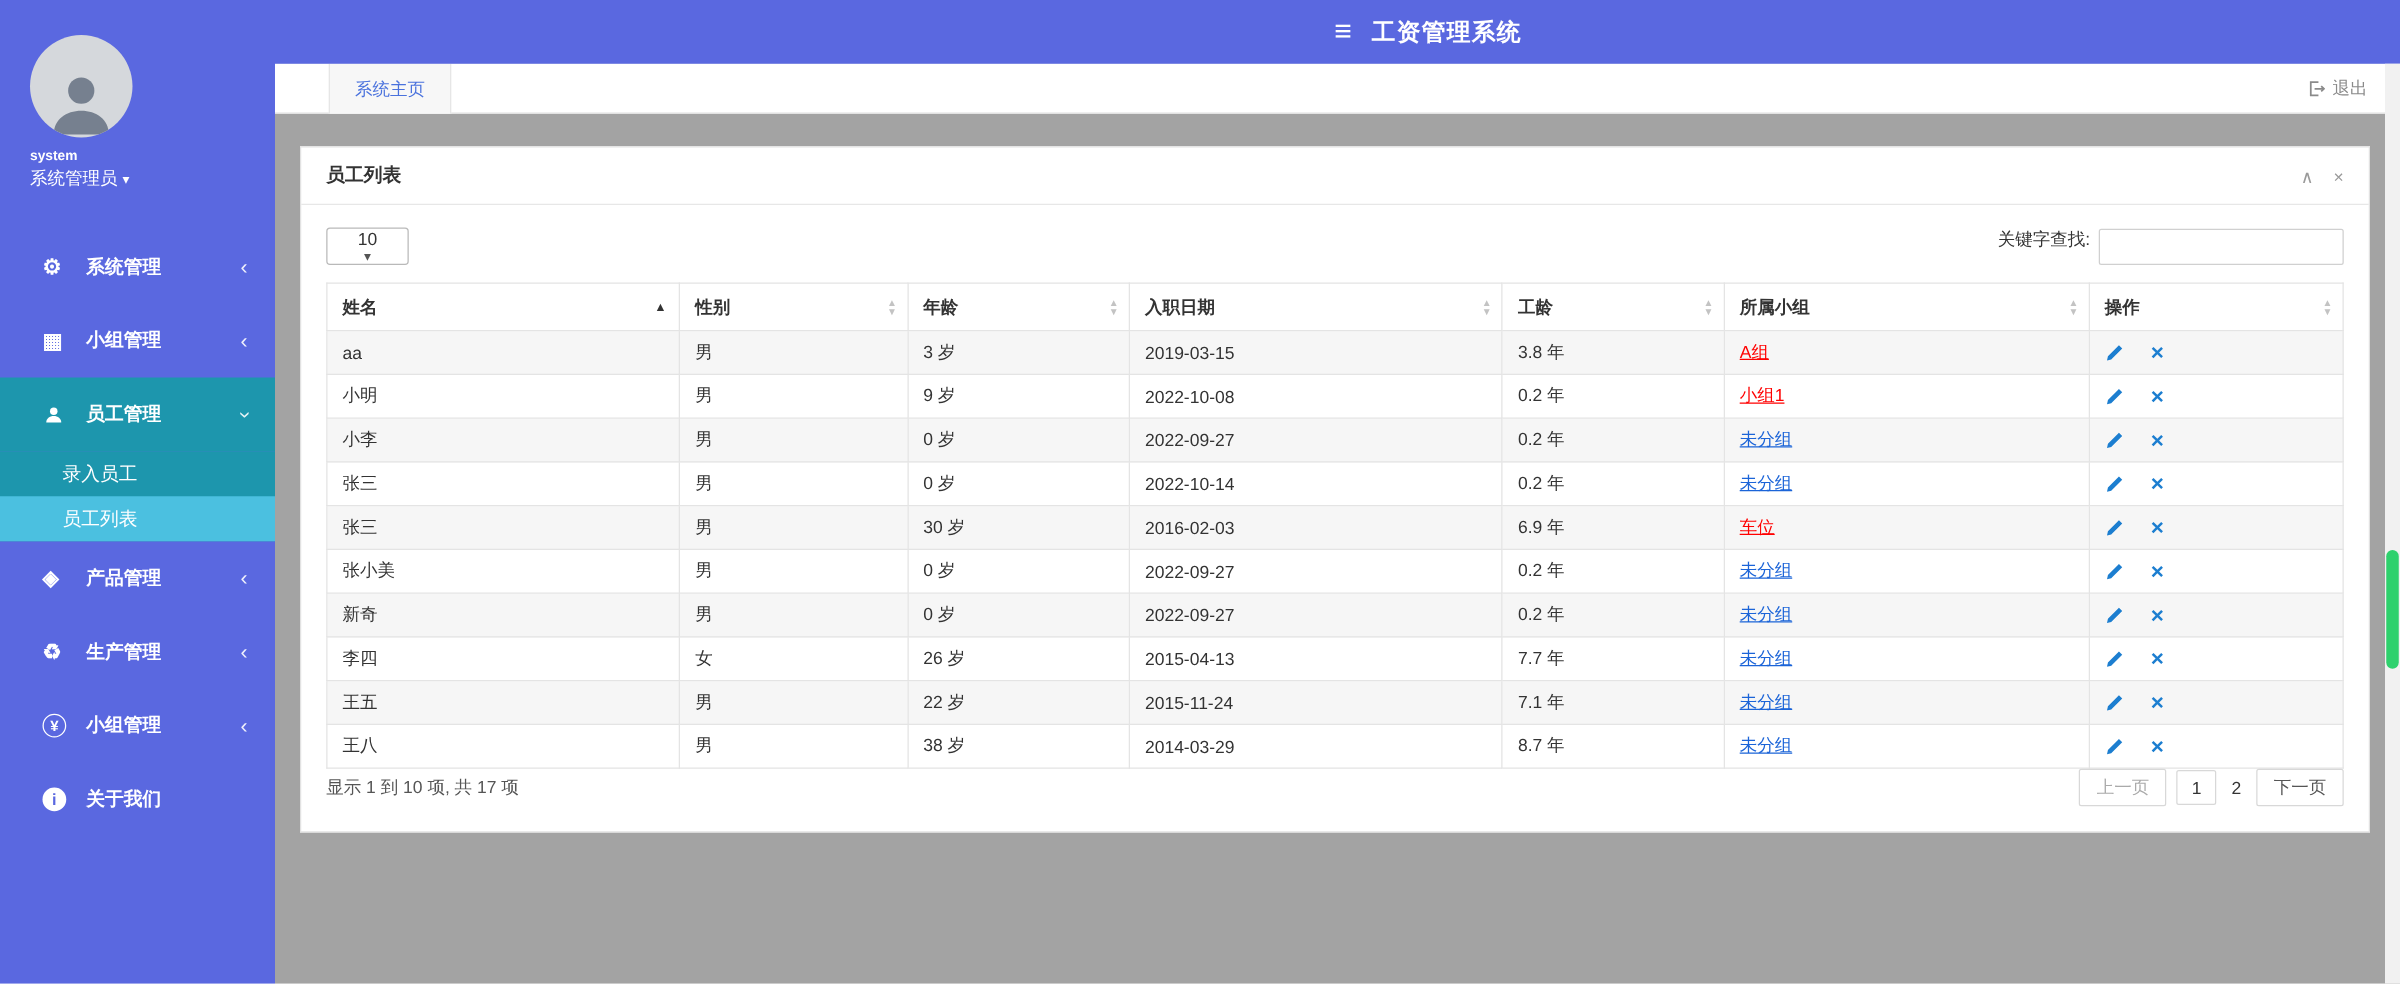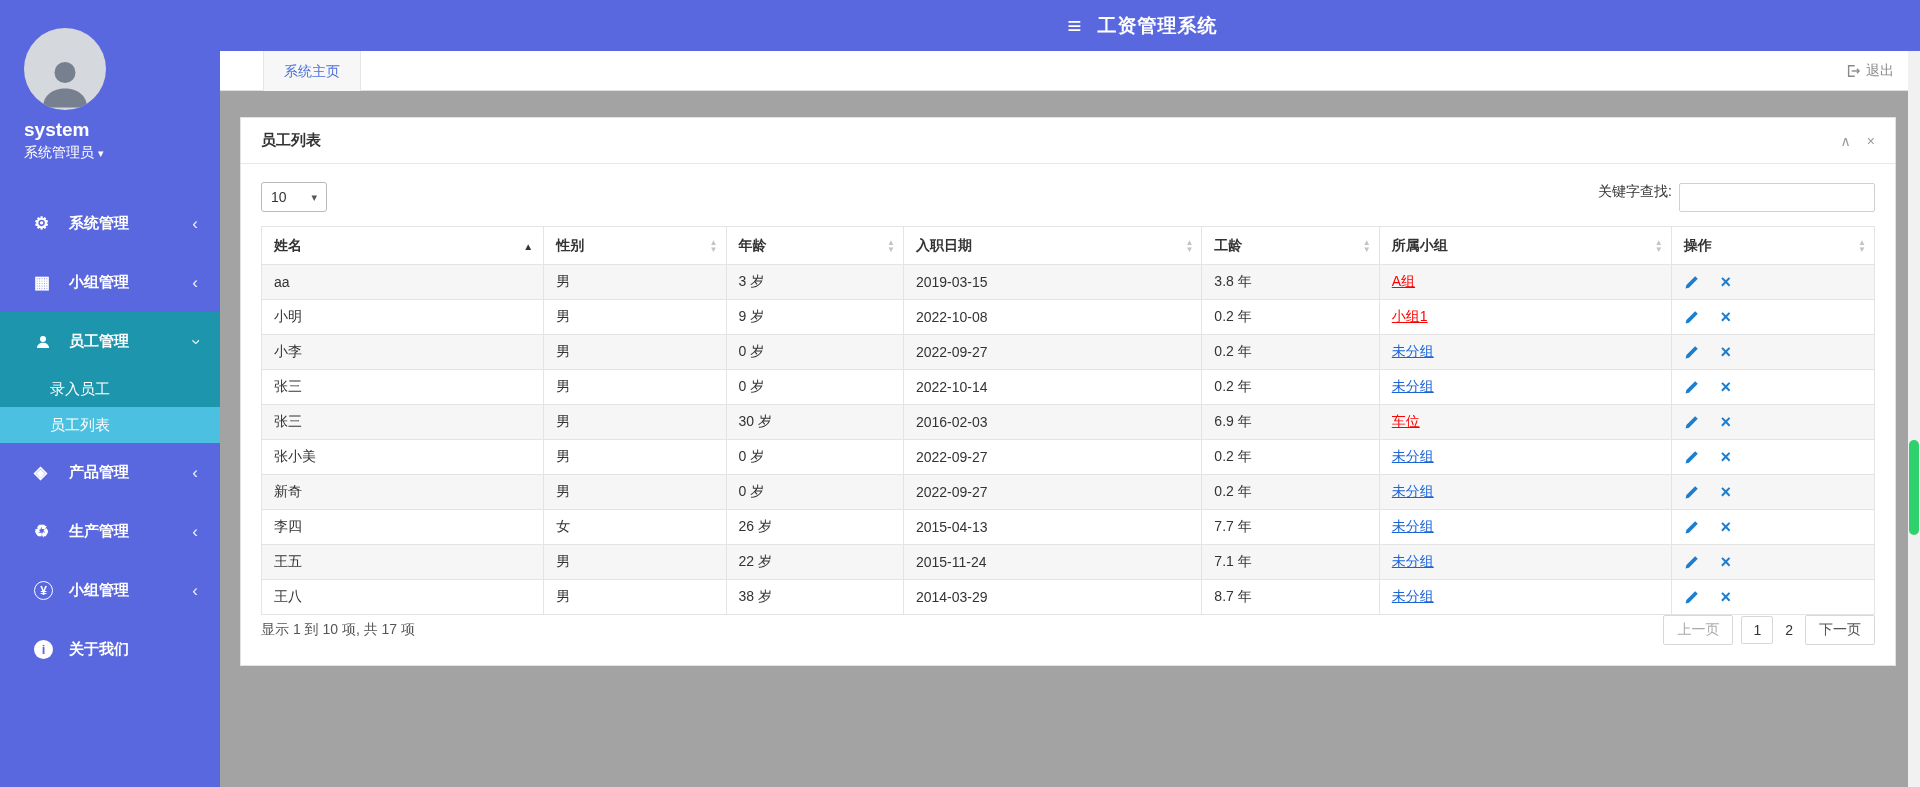--- a/index.html
+++ b/index.html
@@ -11,21 +11,21 @@
   .topbar-center { position: absolute; left: 59.5%; top: 0; height: 51px; transform: translateX(-50%);
                    display: flex; align-items: center; gap: 16px; color: #fff; }
   .hamburger { font-size: 24px; font-weight: bold; cursor: pointer; line-height: 1; }
   .app-title { font-size: 19px; font-weight: bold; letter-spacing: 1px; }
 
   
   .sidebar { position: absolute; left: 0; top: 0; width: 220px; height: 787px; background: #5a68e0; color: #fff; z-index: 3; }
   .profile { padding: 28px 0 0 24px; }
   .avatar { width: 82px; height: 82px; border-radius: 50%; background: #d5d8dc; overflow: hidden;
             display: flex; align-items: flex-end; justify-content: center; cursor: pointer; }
-  .username { margin-top: 9px; font-size: 19px; font-weight: bold; }
+  .username { margin-top: 9px; font-size: 11px; font-weight: bold; }
   .role { font-size: 14px; margin-top: 3px; cursor: pointer; }
   .role .caret { font-size: 11px; margin-left: 4px; }
 
   .menu { margin-top: 32px; }
   .menu-item { height: 59px; display: flex; align-items: center; padding-left: 34px; position: relative;
                cursor: pointer; font-weight: bold; font-size: 15px; }
   .mi-icon { width: 26px; font-size: 17px; display: inline-flex; align-items: center; }
   .mi-label { margin-left: 9px; }
   .chev { position: absolute; right: 22px; font-size: 17px; font-weight: normal; opacity: .9; }
   .chev.down { transform: rotate(-90deg); }
@@ -51,21 +51,21 @@
   .card { margin: 25px 24px 0 20px; background: #fff; border: 1px solid #e2e2e2; }
   .card-header { height: 46px; display: flex; align-items: center; padding: 0 20px; border-bottom: 1px solid #e7e7e7; }
   .card-title { font-size: 15px; font-weight: bold; color: #333; }
   .card-tools { margin-left: auto; color: #9a9a9a; display: flex; gap: 16px; font-size: 14px; }
   .card-tools span { cursor: pointer; }
   .card-body { padding: 18px 20px 20px; }
 
   .table-controls { display: flex; align-items: center; margin-bottom: 14px; }
   .length-select { width: 66px; height: 30px; border: 1px solid #b9b9b9; border-radius: 3px; background: #fff;
                    display: flex; align-items: center; justify-content: space-between; padding: 0 9px;
-                   font-size: 14px; color: #333; cursor: pointer; }
+                   font-size: 14px; color: #333; cursor: pointer; flex-direction: column; }
   .sel-caret { font-size: 11px; color: #555; }
   .search-box { margin-left: auto; display: flex; font-size: 14px; color: #333; }
   .search-box input { width: 196px; height: 29px; border: 1px solid #d0d0d0; border-radius: 2px; margin-left: 7px;
                       font-family: "Liberation Sans", sans-serif; font-size: 14px; padding: 0 8px; outline: none; }
 
   table { width: 100%; border-collapse: collapse; table-layout: fixed; }
   th, td { border: 1px solid #e4e4e4; padding: 0 12px; font-size: 14px; color: #333; text-align: left; }
   th { height: 38px; font-weight: bold; position: relative; cursor: pointer; }
   td { height: 35px; }
   tbody tr:nth-child(odd) { background: #f6f6f6; }

